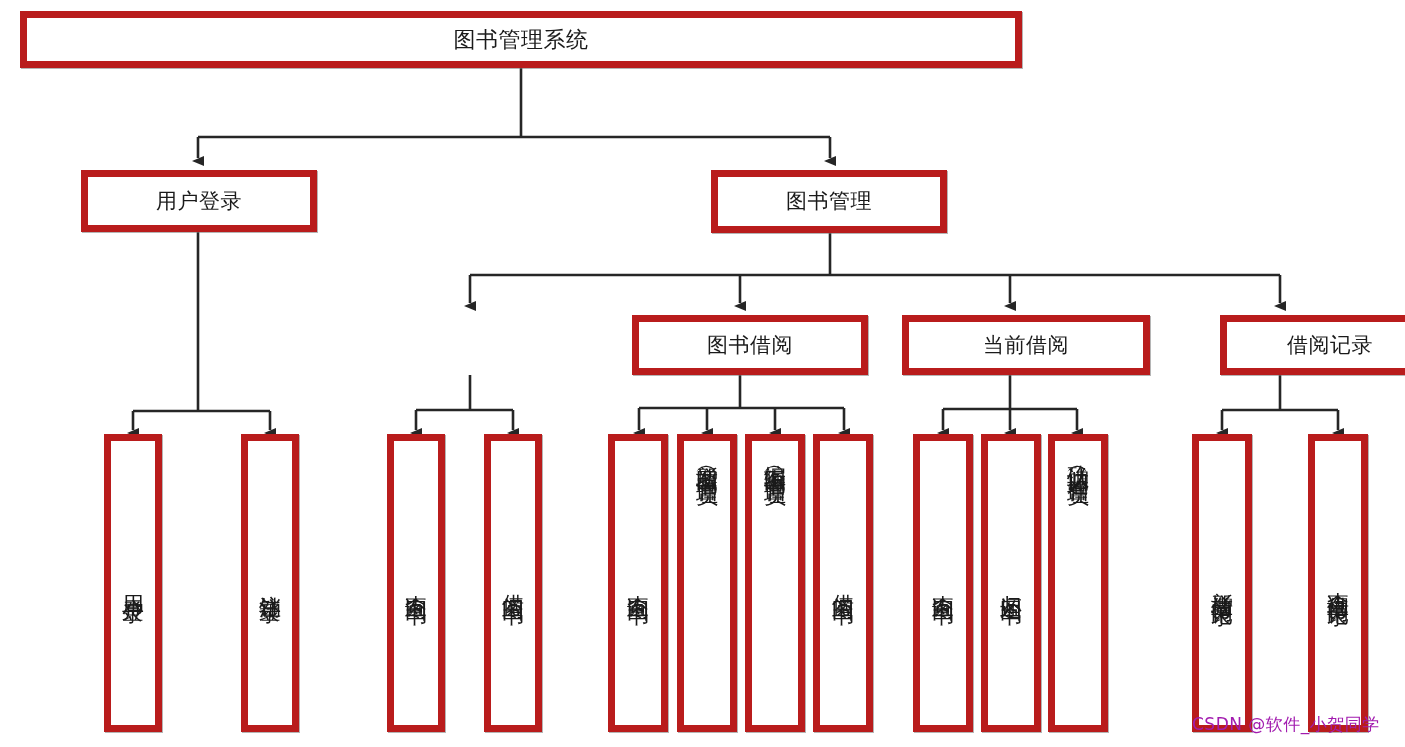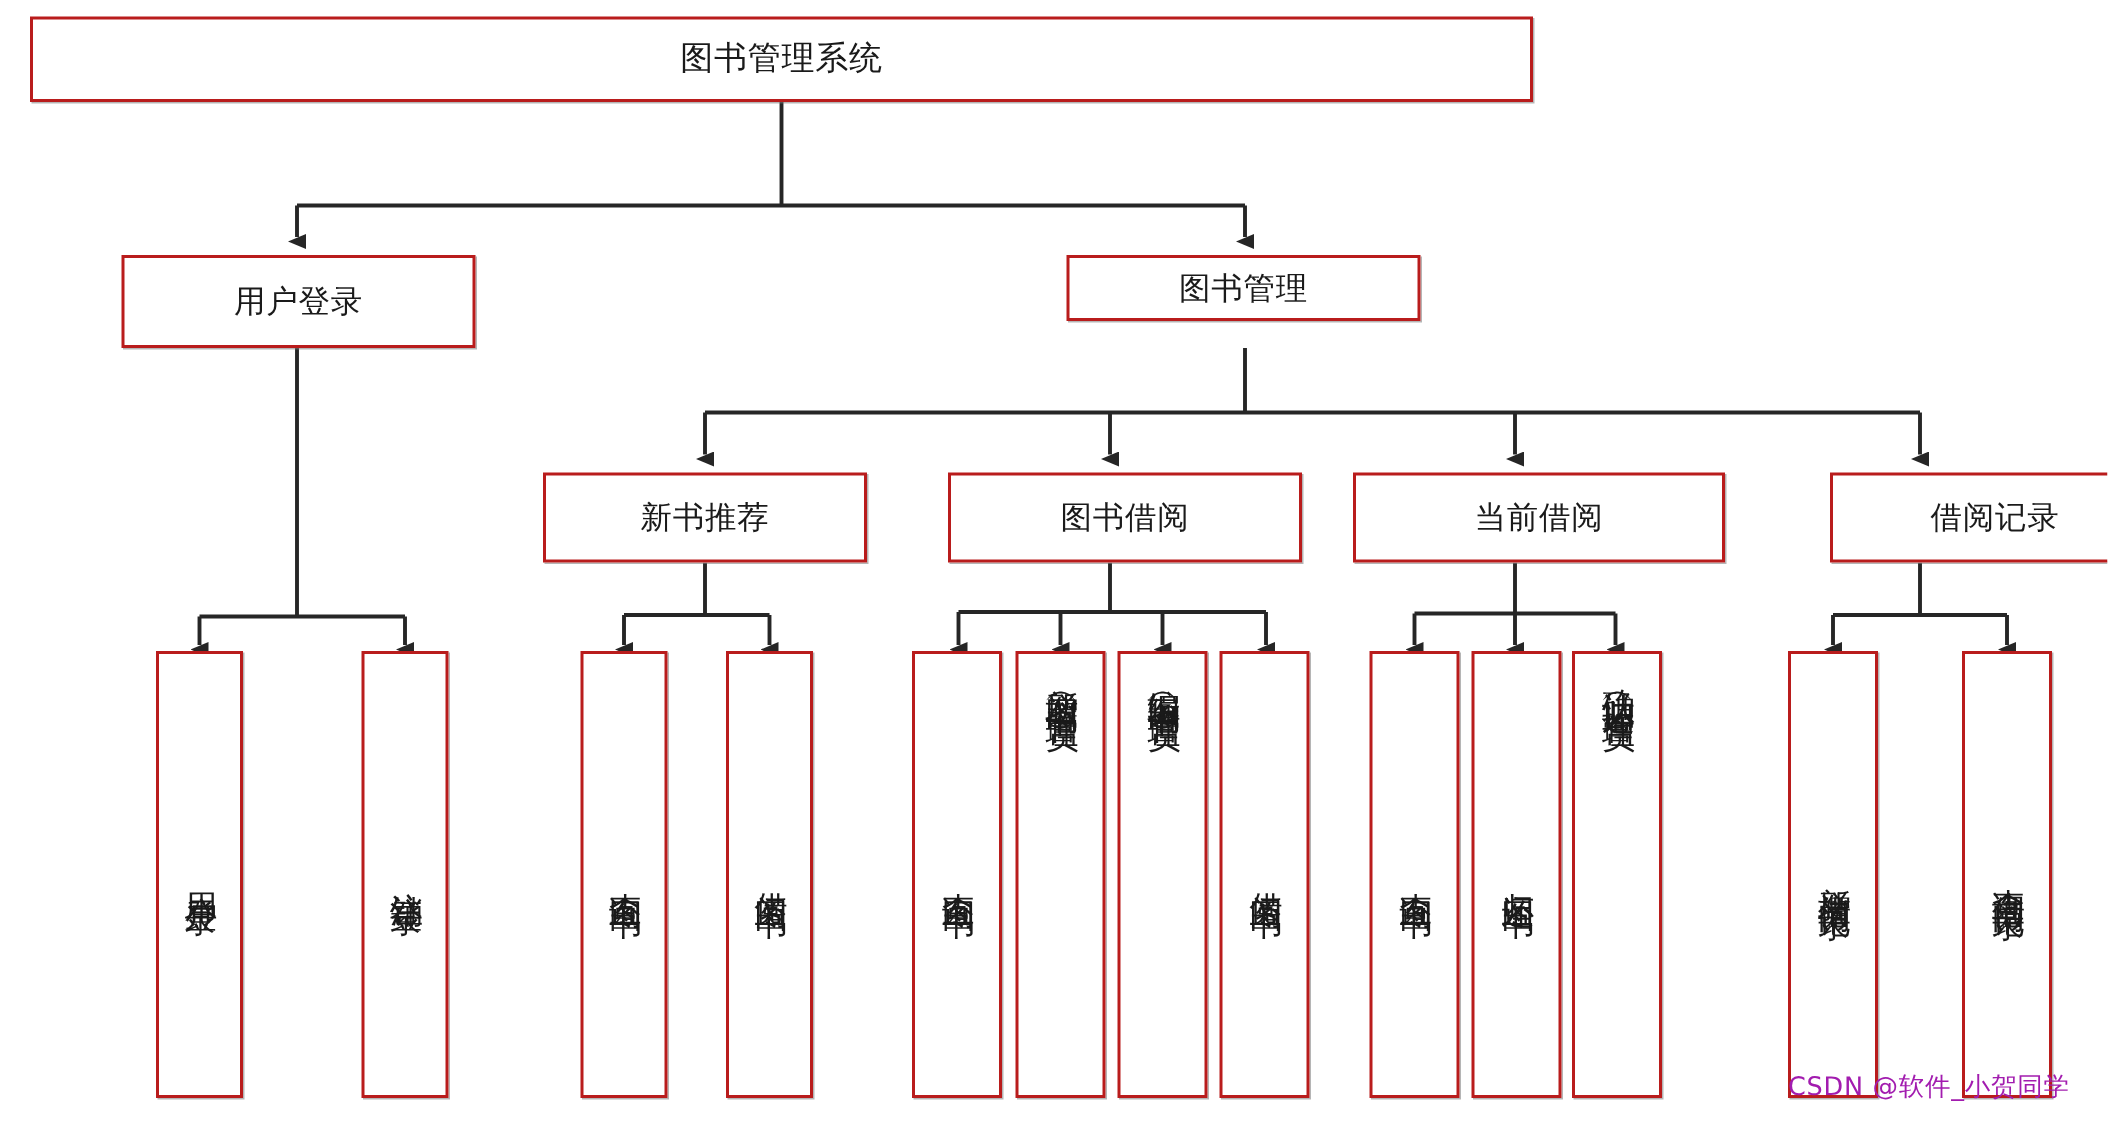--- a/index.html
+++ b/index.html
@@ -18,21 +18,21 @@
   svg.lines{
     position:absolute;
     left:0; top:0;
     width:1405px; height:747px;
     pointer-events:none;
   }
   .node{
     position:absolute;
     box-sizing:border-box;
     background:#ffffff;
-    border:2px solid #b91c1c;
+    border:7px solid #b91c1c;
     display:flex;
     align-items:center;
     justify-content:center;
     color:#1a1a1a;
     box-shadow:1px 1px 0 rgba(120,120,120,.55);
   }
   .node .lbl{
     display:block;
     text-align:center;
     line-height:1.18;
@@ -123,27 +123,24 @@
   </svg>
 
   <div class="node h root" style="left:20px; top:11px; width:1002px; height:57px;">
     <span class="lbl">图书管理系统</span>
   </div>
 
   <div class="node h" style="left:81px; top:170px; width:236px; height:62px;">
     <span class="lbl">用户登录</span>
   </div>
 
-  <div class="node h" style="left:711px; top:170px; width:236px; height:44px;">
+  <div class="node h" style="left:711px; top:170px; width:236px; height:63px;">
     <span class="lbl">图书管理</span>
   </div>
 
-  <div class="node h" style="left:362px; top:315px; width:216px; height:60px;">
-    <span class="lbl">新书推荐</span>
-  </div>
 
   <div class="node h" style="left:632px; top:315px; width:236px; height:60px;">
     <span class="lbl">图书借阅</span>
   </div>
 
   <div class="node h" style="left:902px; top:315px; width:248px; height:60px;">
     <span class="lbl">当前借阅</span>
   </div>
 
   <div class="node h" style="left:1172px; top:315px; width:220px; height:60px;margin-left:48px;">

